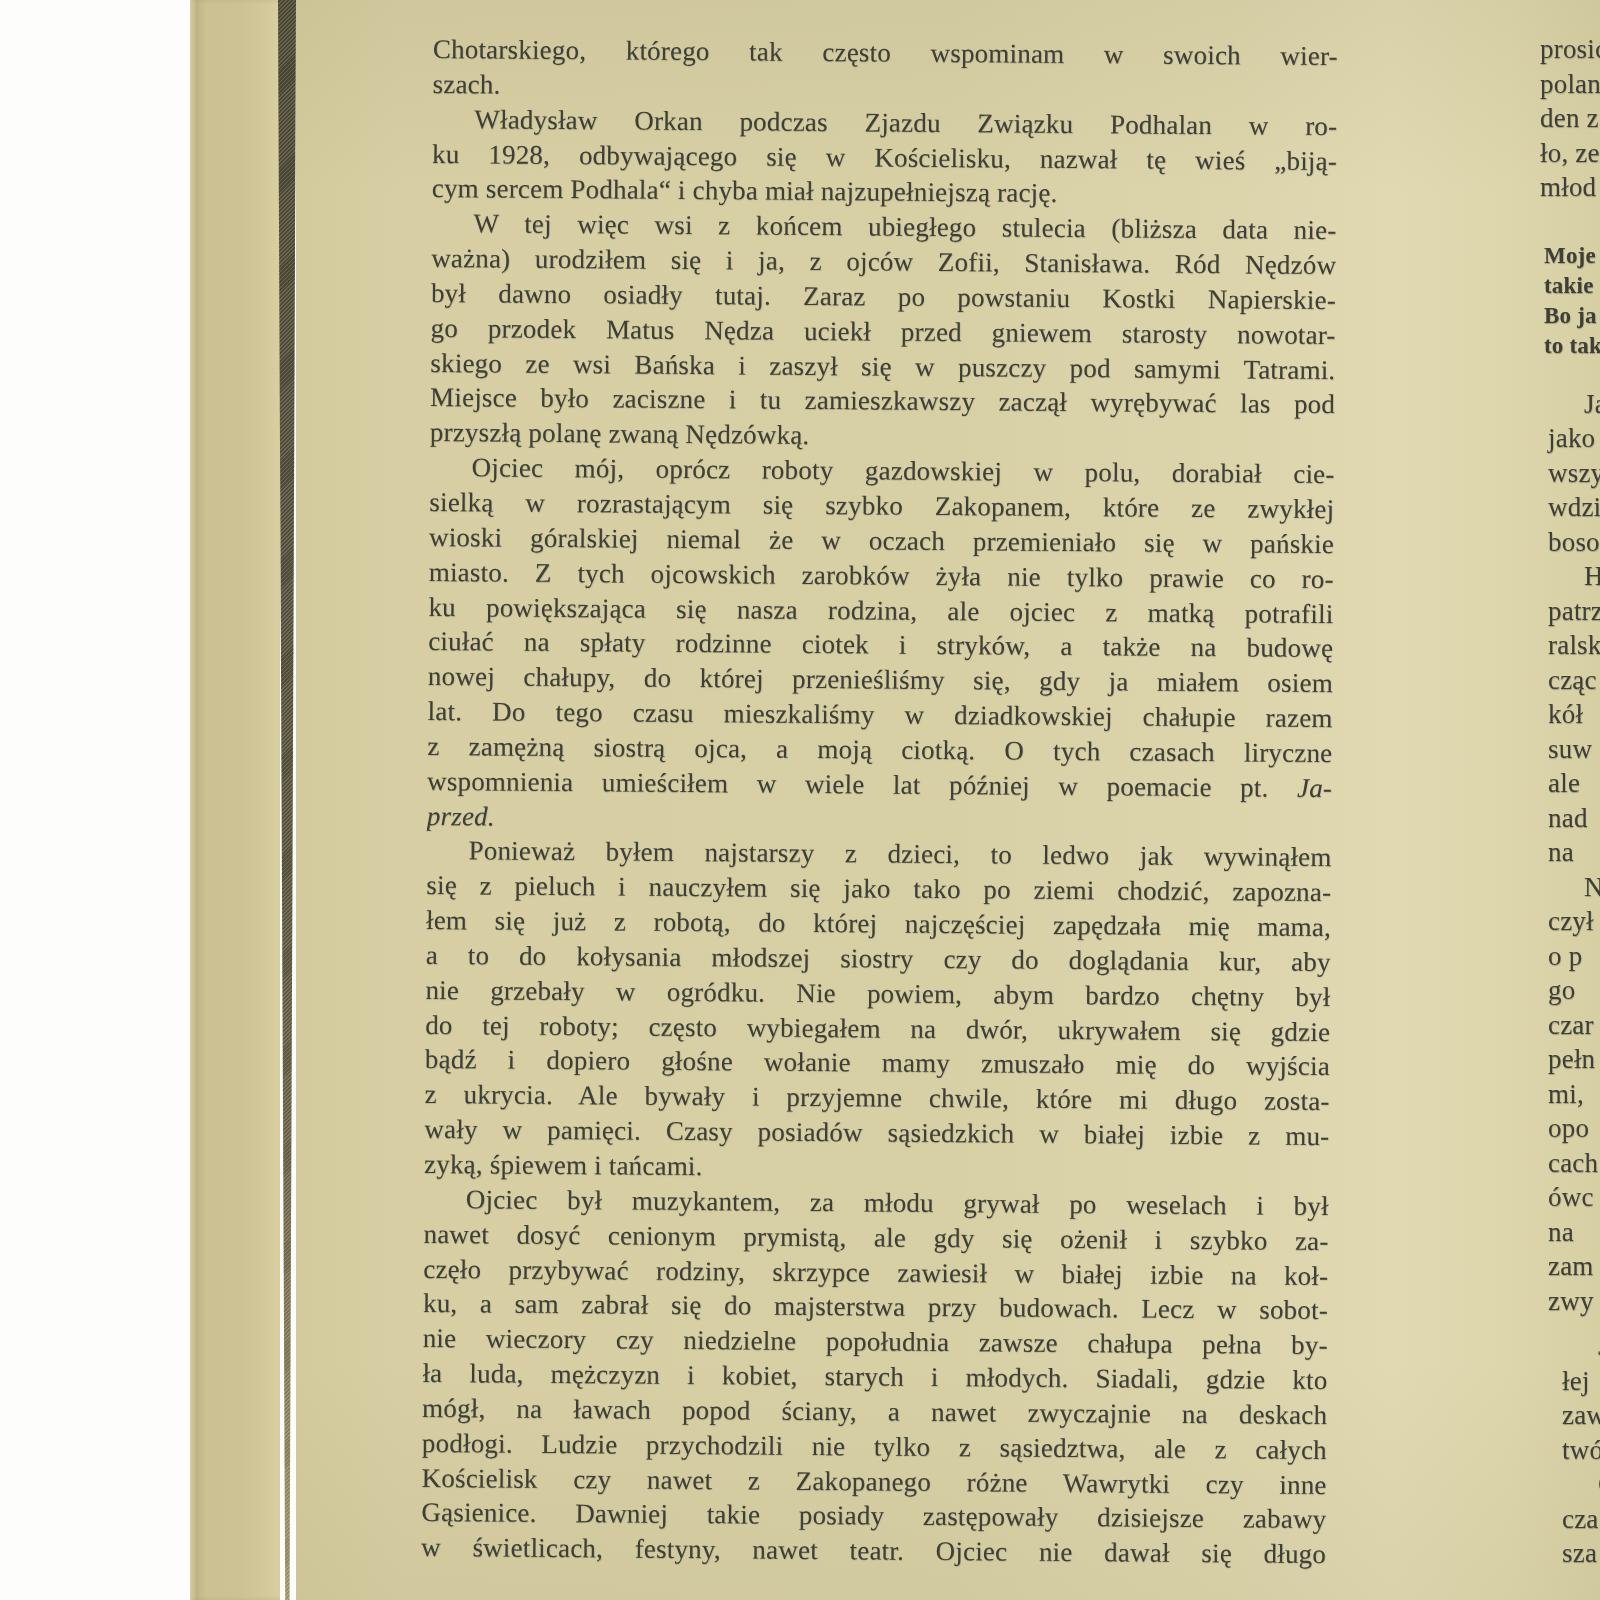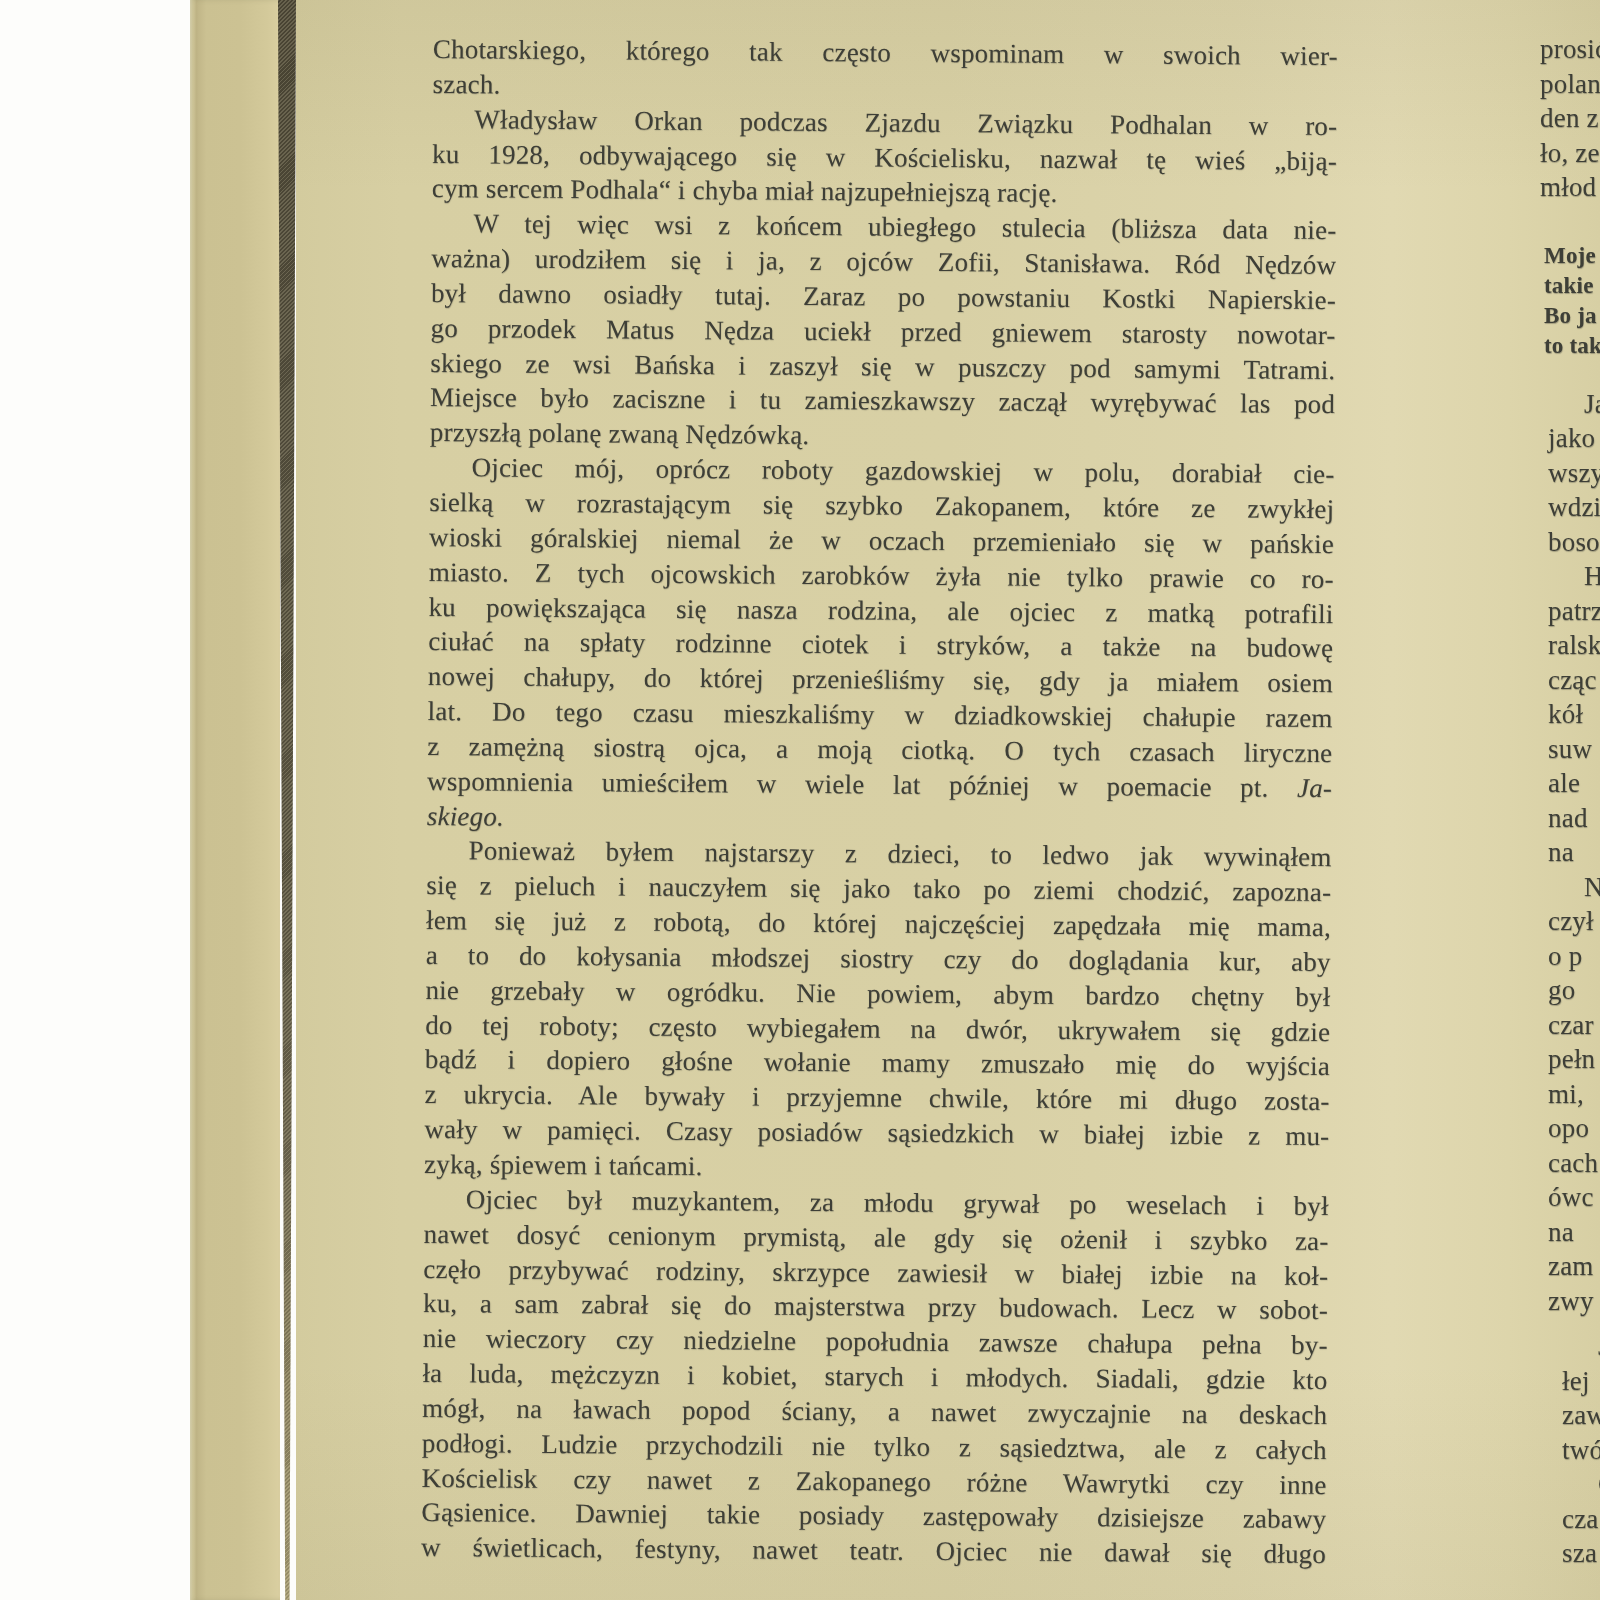--- a/index.html
+++ b/index.html
@@ -101,21 +101,21 @@
       <div class="line in">Ojciec mój, oprócz roboty gazdowskiej w polu, dorabiał cie-</div>
       <div class="line">sielką w rozrastającym się szybko Zakopanem, które ze zwykłej</div>
       <div class="line">wioski góralskiej niemal że w oczach przemieniało się w pańskie</div>
       <div class="line">miasto. Z tych ojcowskich zarobków żyła nie tylko prawie co ro-</div>
       <div class="line">ku powiększająca się nasza rodzina, ale ojciec z matką potrafili</div>
       <div class="line">ciułać na spłaty rodzinne ciotek i stryków, a także na budowę</div>
       <div class="line">nowej chałupy, do której przenieśliśmy się, gdy ja miałem osiem</div>
       <div class="line">lat. Do tego czasu mieszkaliśmy w dziadkowskiej chałupie razem</div>
       <div class="line">z zamężną siostrą ojca, a moją ciotką. O tych czasach liryczne</div>
       <div class="line">wspomnienia umieściłem w wiele lat później w poemacie pt. <em>Ja-</em></div>
-      <div class="line end"><em>skiego.</em></div>
+      <div class="line end"><em>przed.</em></div>
       <div class="line in">Ponieważ byłem najstarszy z dzieci, to ledwo jak wywinąłem</div>
       <div class="line">się z pieluch i nauczyłem się jako tako po ziemi chodzić, zapozna-</div>
       <div class="line">łem się już z robotą, do której najczęściej zapędzała mię mama,</div>
       <div class="line">a to do kołysania młodszej siostry czy do doglądania kur, aby</div>
       <div class="line">nie grzebały w ogródku. Nie powiem, abym bardzo chętny był</div>
       <div class="line">do tej roboty; często wybiegałem na dwór, ukrywałem się gdzie</div>
       <div class="line">bądź i dopiero głośne wołanie mamy zmuszało mię do wyjścia</div>
       <div class="line">z ukrycia. Ale bywały i przyjemne chwile, które mi długo zosta-</div>
       <div class="line">wały w pamięci. Czasy posiadów sąsiedzkich w białej izbie z mu-</div>
       <div class="line end">zyką, śpiewem i tańcami.</div>

